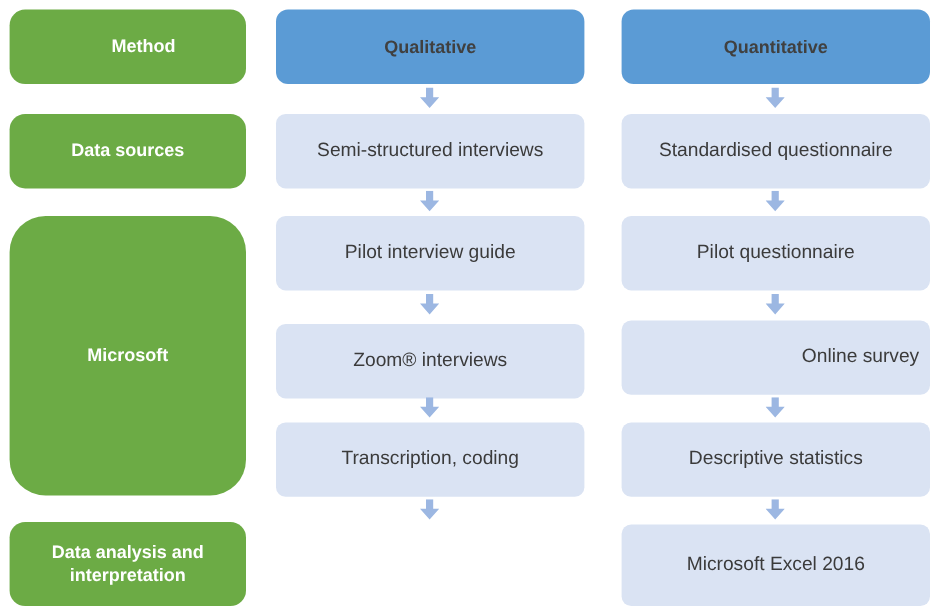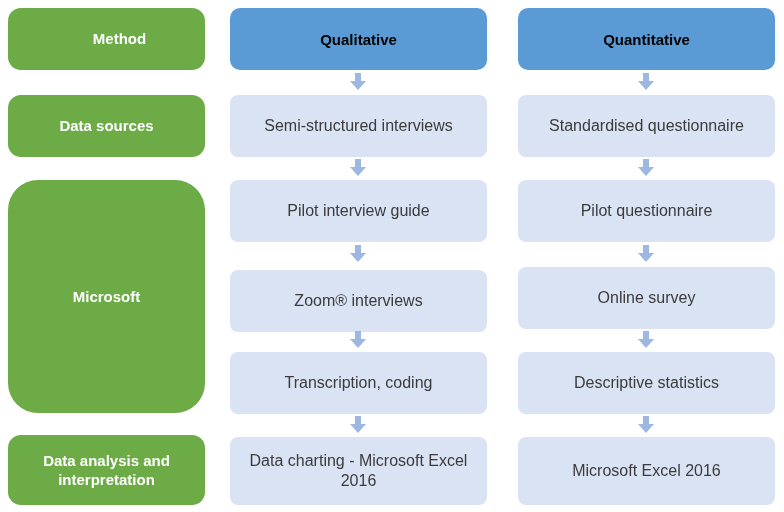--- a/index.html
+++ b/index.html
@@ -30,21 +30,21 @@
     font-size: 15px;
     line-height: 1.3;
     border-radius: 13px;
     padding: 0 14px;
   }
   .green.tall {
     border-radius: 30px;
   }
   .bluehdr {
     background: #5b9bd5;
-    color: #000000;
+    color: #404040;
     font-weight: bold;
     font-size: 15px;
     border-radius: 10px;
     padding: 0 10px;
   }
   .light {
     background: #dae3f3;
     color: #3b3b3b;
     font-size: 16px;
     line-height: 1.25;
@@ -109,23 +109,20 @@
       </svg>
   </div>
   <div class="box light" style="left:230px; top:352px; width:257px; height:62px;text-align:center;">
     <span>Transcription, coding</span>
   </div>
   <div class="arrow" style="left:350px; top:416px;">
     <svg width="16" height="18" viewBox="0 0 16 18">
         <path d="M5 0 H11 V8 H16 L8 17 L0 8 H5 Z" fill="#9cb7e2"></path>
       </svg>
   </div>
-  <div class="box light" style="left:230px; top:437px; width:257px; height:68px;">
-    <span>Data charting - Microsoft Excel 2016</span>
-  </div>
 
   <div class="box bluehdr" style="left:518px; top:8px; width:257px; height:62px;">
     <span>Quantitative</span>
   </div>
   <div class="arrow" style="left:638px; top:73px;">
     <svg width="16" height="18" viewBox="0 0 16 18">
         <path d="M5 0 H11 V8 H16 L8 17 L0 8 H5 Z" fill="#9cb7e2"></path>
       </svg>
   </div>
   <div class="box light" style="left:518px; top:95px; width:257px; height:62px;">
@@ -137,21 +134,21 @@
       </svg>
   </div>
   <div class="box light" style="left:518px; top:180px; width:257px; height:62px;">
     <span>Pilot questionnaire</span>
   </div>
   <div class="arrow" style="left:638px; top:245px;">
     <svg width="16" height="18" viewBox="0 0 16 18">
         <path d="M5 0 H11 V8 H16 L8 17 L0 8 H5 Z" fill="#9cb7e2"></path>
       </svg>
   </div>
-  <div class="box light" style="left:518px; top:267px; width:257px; height:62px;">
+  <div class="box light" style="left:518px; top:267px; width:257px; height:62px;justify-content:flex-end;">
     <span>Online survey</span>
   </div>
   <div class="arrow" style="left:638px; top:331px;">
     <svg width="16" height="18" viewBox="0 0 16 18">
         <path d="M5 0 H11 V8 H16 L8 17 L0 8 H5 Z" fill="#9cb7e2"></path>
       </svg>
   </div>
   <div class="box light" style="left:518px; top:352px; width:257px; height:62px;">
     <span>Descriptive statistics</span>
   </div>

